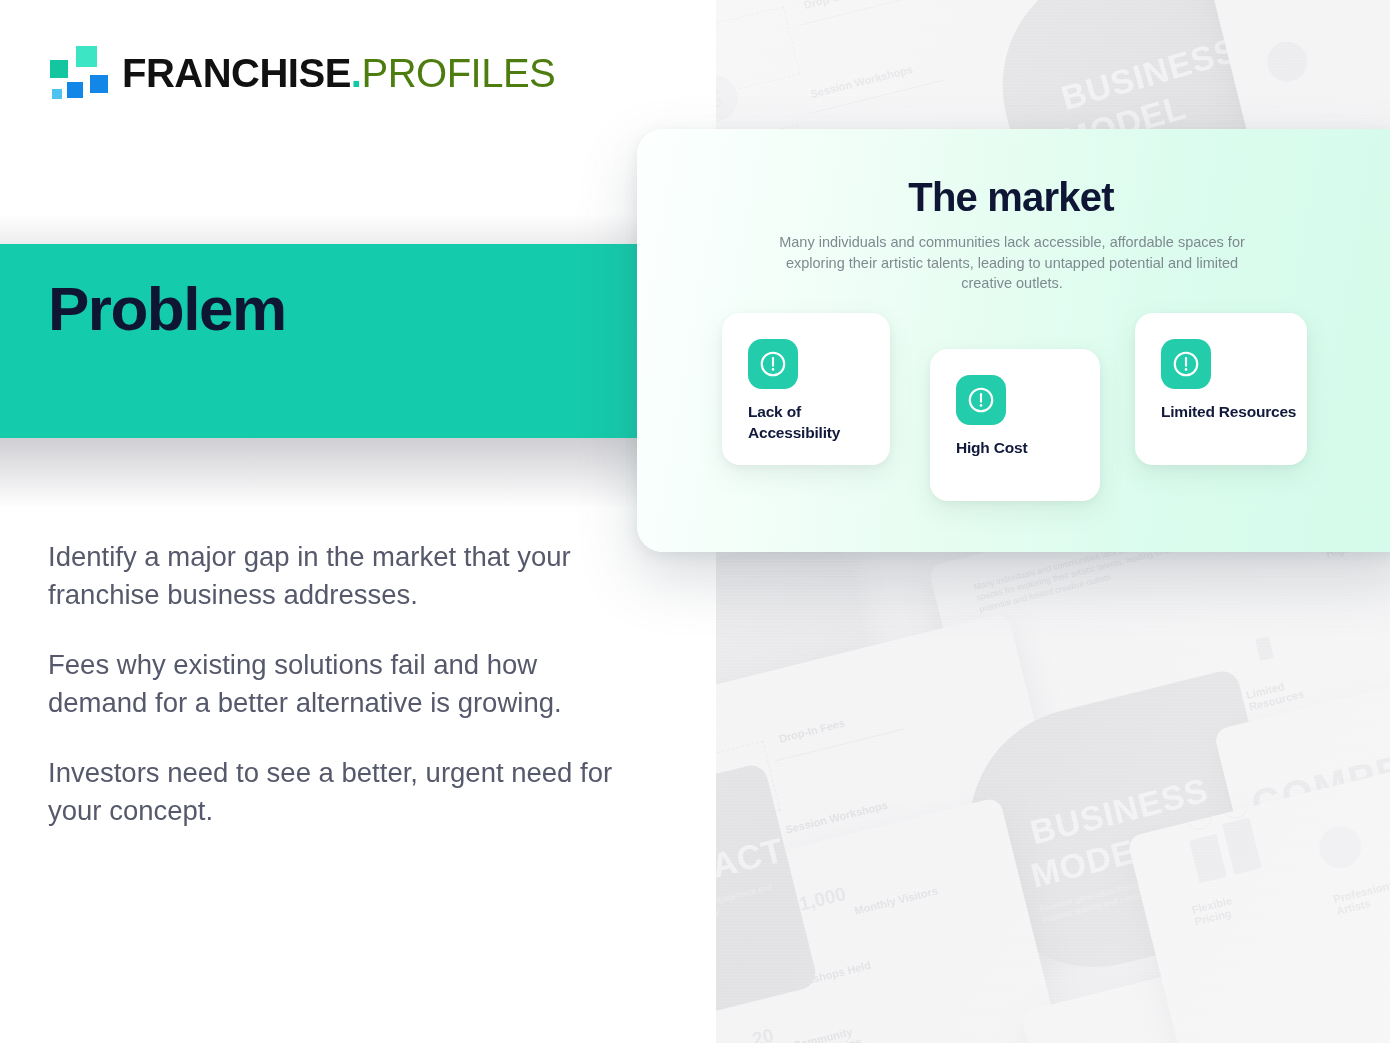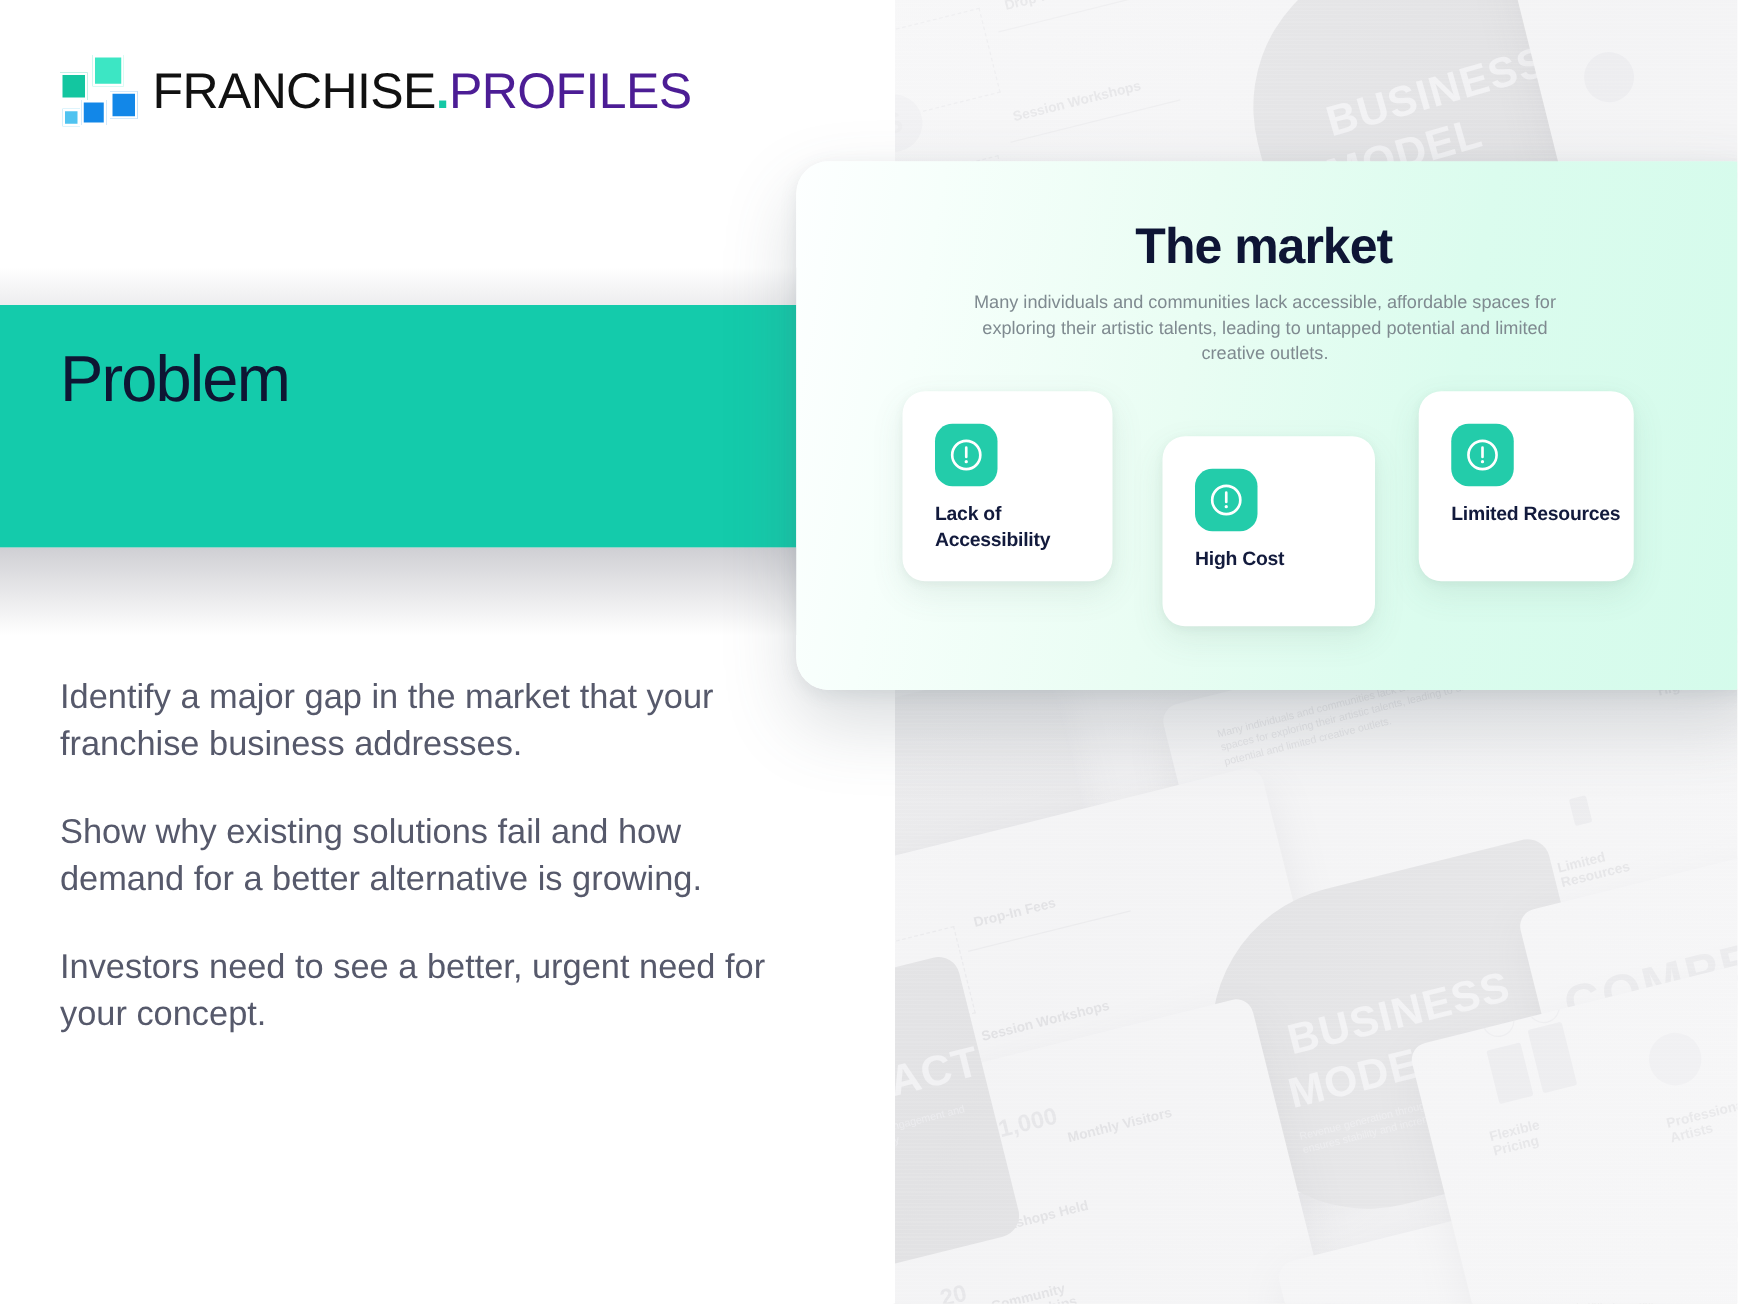--- a/index.html
+++ b/index.html
@@ -126,36 +126,36 @@
   .lm4 { left: 40px; top: 29px; width: 22px; height: 22px; background: #1287e8; }
   .lm5 { left: 2px;  top: 43px; width: 14px; height: 14px; background: #4fc3f0; }
 
   #logo-word {
     font-size: 40px;
     letter-spacing: -0.5px;
     line-height: 1;
     white-space: nowrap;
     color: #111111;
   }
-  #logo-word .b { font-weight: 400; }
+  #logo-word .b { font-weight: 700; }
   #logo-word .dot { color: #14c8a5; font-weight: 700; }
-  #logo-word .l { font-weight: 400; color: #4c1d95; }
+  #logo-word .l { font-weight: 400; color: #4d7c0f; }
 
   
   #band {
     position: absolute;
     left: 0; top: 244px;
     width: 637px; height: 194px;
     background: #14cbab;
   }
   #band-title {
     position: absolute;
     left: 48px; top: 34px;
-    font-size: 52px;
-    font-weight: 400;
+    font-size: 62px;
+    font-weight: 700;
     letter-spacing: -1.5px;
     color: #0e1633;
     line-height: 1;
   }
   #band-shadow-top {
     position: absolute;
     left: 0; top: 214px; width: 637px; height: 30px;
     background: linear-gradient(to bottom, rgba(255,255,255,0) 0%, rgba(195,195,200,0.30) 100%);
   }
   #band-shadow-bottom {
@@ -369,21 +369,21 @@
 
     <div id="band-shadow-top"></div>
     <div id="band">
       <div id="band-title">Problem</div>
     </div>
     <div id="band-shadow-bottom"></div>
     <div id="band-shadow-right"></div>
 
     <div id="body-copy">
       <p>Identify a major gap in the market that your franchise business addresses.</p>
-      <p>Show why existing solutions fail and how demand for a better alternative is growing.</p>
+      <p>Fees why existing solutions fail and how demand for a better alternative is growing.</p>
       <p>Investors need to see a better, urgent need for your concept.</p>
     </div>
   </div>
 
   <div id="panel">
 
     <div id="panel-title">The market</div>
     <div id="panel-sub">Many individuals and communities lack accessible, affordable spaces for exploring their artistic talents, leading to untapped potential and limited creative outlets.</div>
 
     <div id="cards">

